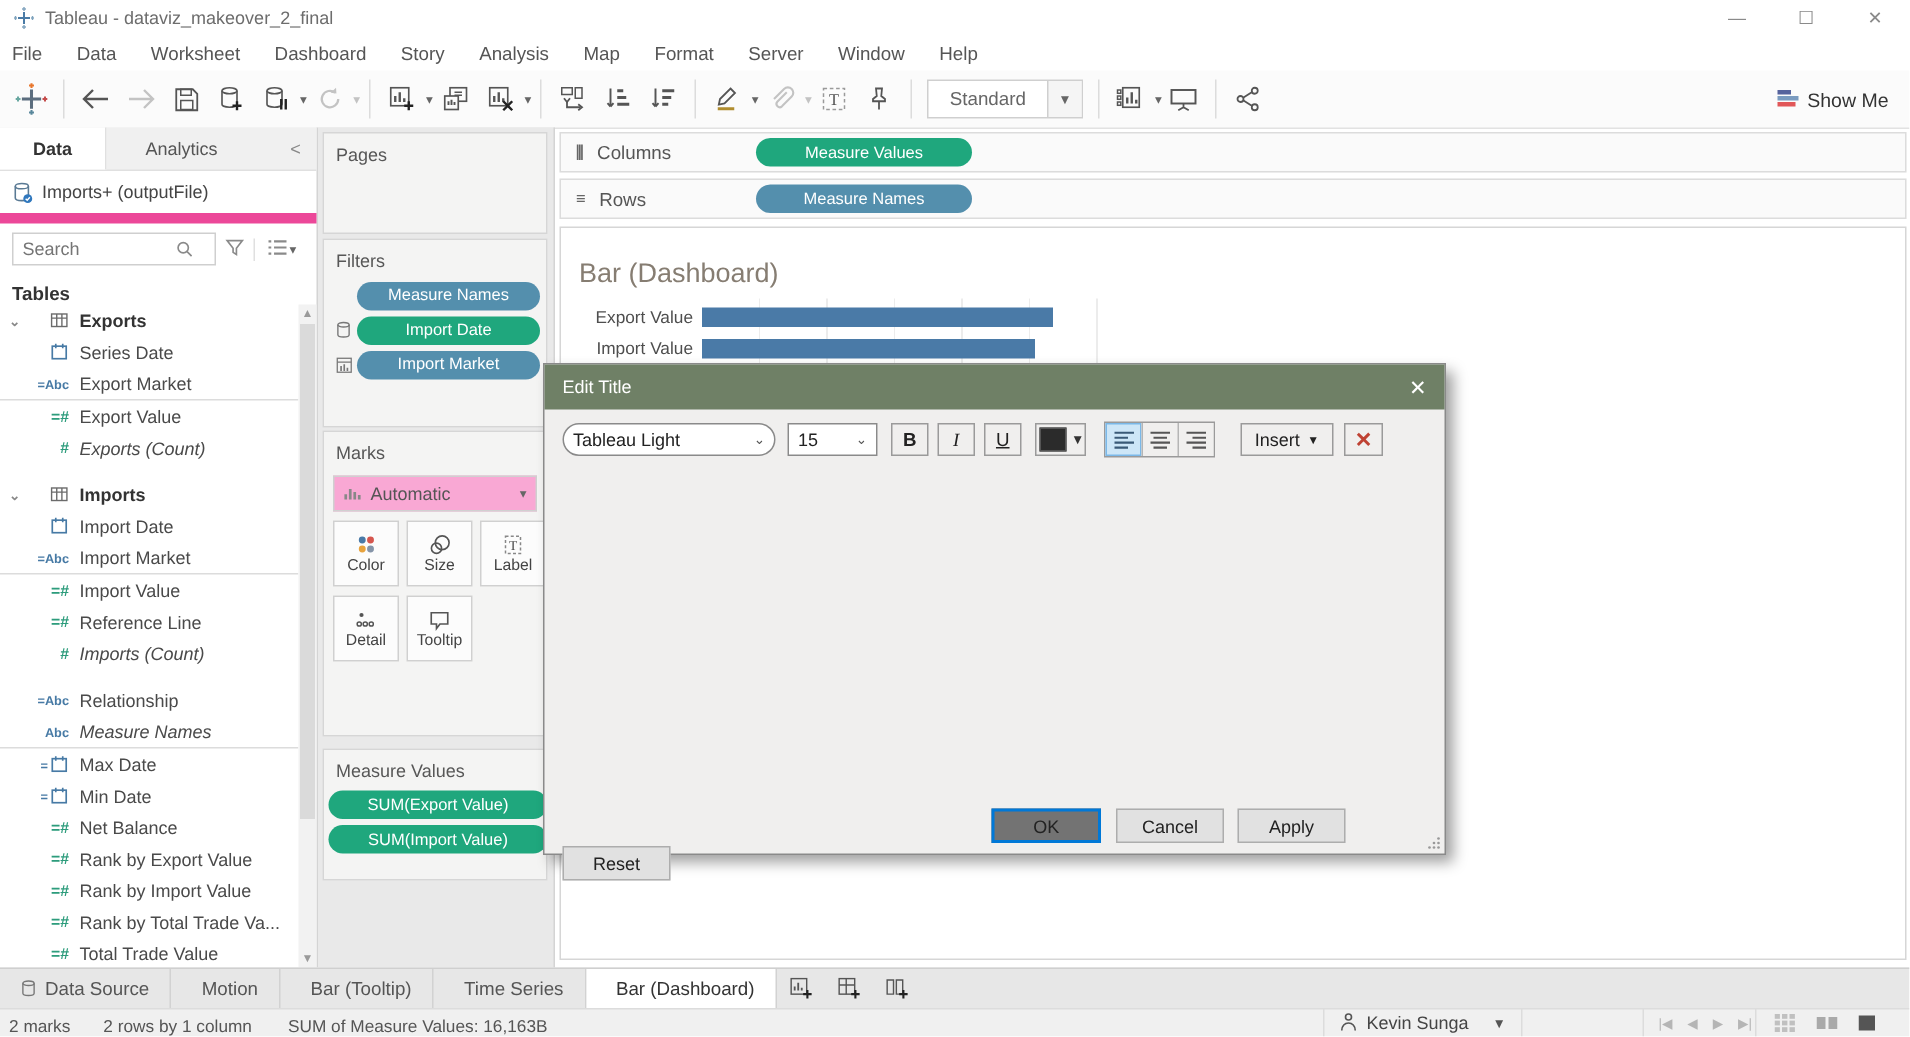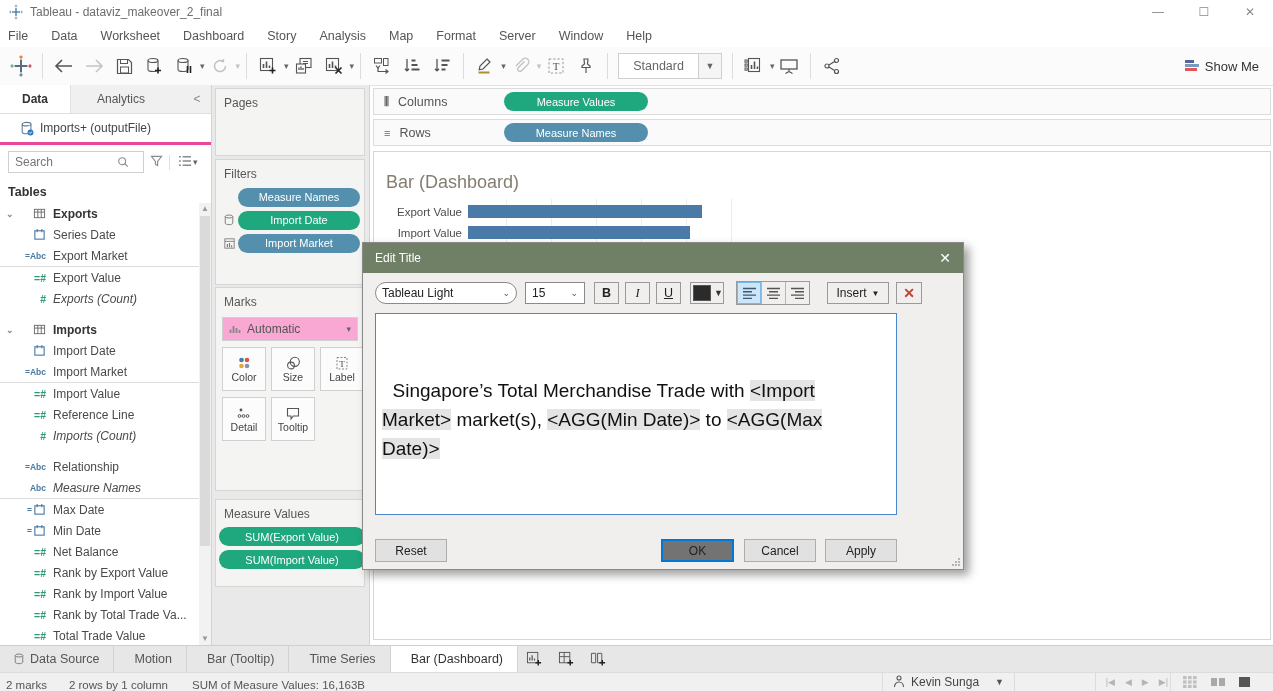--- a/index.html
+++ b/index.html
@@ -28,21 +28,21 @@
   #viewmode .vcaret{width:22px;border-left:1px solid #cfcfcf;text-align:center;color:#666;font-size:9px;line-height:24px;background:#f5f5f5;}
   #showme{position:absolute;right:14px;top:0;height:38px;display:flex;align-items:center;color:#333;font-size:13px;}
   #showme .smicon{width:14px;height:13px;margin-right:6px;display:inline-block;}
   #showme .smicon div{height:3px;margin-bottom:1px;}
   
   #sidebar{left:0;top:85px;width:212px;height:560px;background:#fff;border-right:1px solid #d4d4d4;box-sizing:border-box;}
   #sidetabs{height:28px;background:#f0f0f0;display:flex;border-bottom:1px solid #e0e0e0;}
   #tab-data{width:70px;background:#fff;font-weight:bold;color:#333;text-align:center;line-height:28px;border-right:1px solid #e0e0e0;}
   #tab-analytics{width:100px;color:#555;text-align:center;line-height:28px;}
   #collapse{margin-left:auto;width:28px;text-align:center;line-height:28px;color:#888;}
-  #dsrow{height:28px;display:flex;align-items:center;padding-left:20px;border-bottom:3px solid #ec4899;color:#444;}
+  #dsrow{height:28px;display:flex;align-items:center;padding-left:8px;border-bottom:7px solid #ec4899;color:#444;}
   #dsrow svg{margin-right:6px;}
   #searchrow{height:34px;display:flex;align-items:center;padding:0 4px 0 8px;}
   #searchbox{flex:0 0 126px;height:20px;border:1px solid #cfcfcf;display:flex;align-items:center;padding:0 4px;}
   #searchbox input{border:none;outline:none;width:100px;font-size:12px;color:#444;font-family:"Liberation Sans",sans-serif;background:transparent;}
   .sicon{margin-left:6px;color:#777;}
   #tableslabel{font-weight:bold;color:#333;font-size:12.5px;padding:6px 0 4px 8px;}
   #fields{position:absolute;left:0;top:118px;right:12px;bottom:0;overflow:hidden;}
   .frow{height:21px;display:flex;align-items:center;padding-left:6px;color:#4a4a4a;font-size:12px;white-space:nowrap;}
   .frow .chev{width:10px;color:#888;font-size:9px;visibility:hidden;}
   .frow.grp .chev{visibility:visible;}
@@ -121,21 +121,21 @@
   .abtn+.abtn{border-left:1px solid #b5b5b5;}
   #insertbtn{margin-left:17px;width:62px;height:22px;border:1px solid #9a9a9a;background:#f0efee;display:flex;align-items:center;justify-content:center;color:#222;box-sizing:border-box;}
   #insertbtn .icaret{font-size:8px;margin-left:5px;color:#222;}
   #redx{width:26px;height:22px;margin-left:7px;border:1px solid #9a9a9a;background:#f0efee;display:flex;align-items:center;justify-content:center;
         color:#bf4233;font-size:14px;font-weight:bold;box-sizing:border-box;}
   #titlearea{position:absolute;left:12px;top:70px;width:522px;height:202px;background:#fff;border:1px solid #4a86c8;box-sizing:border-box;
              padding:4px 6px;font-size:19px;line-height:29px;color:#111;white-space:pre-wrap;font-family:"Liberation Sans",sans-serif;}
   #titlearea .hl{background:#e4e4e4;}
   .dlgbtn{position:absolute;top:296px;height:23px;width:72px;background:#e1e1e1;border:1px solid #adadad;color:#222;font-size:12px;
           display:flex;align-items:center;justify-content:center;box-sizing:border-box;}
-  #btn-reset{left:12px;}
+  #btn-reset{left:12px;margin-top:25px;}
   #btn-ok{left:298px;width:73px;border:2px solid #0078d7;background:#737373;}
   #btn-cancel{left:381px;}
   #btn-apply{left:462px;}
   #grip{position:absolute;right:3px;bottom:3px;width:8px;height:8px;}
   
   #sheettabs{left:0;top:645px;width:100%;height:27px;background:#e7e7e7;border-top:1px solid #cfcfcf;display:flex;box-sizing:border-box;}
   .stab{display:flex;align-items:center;padding:0 14px;color:#555;font-size:12.5px;border-right:1px solid #d2d2d2;}
   .stab .fi{margin-right:6px;display:flex;}
   .stab.active{background:#fff;color:#333;}
   .newbtn{width:32px;display:flex;align-items:center;justify-content:center;color:#555;}
@@ -784,25 +784,20 @@
             <path d="M1 1.5h13M5 4.8h9M1 8.1h13M5 11.4h9" stroke="#555" stroke-width="1.4"></path>
           </svg>
         </div>
     </div>
     <div id="insertbtn">
       <span>Insert</span>
       <span class="icaret">▼</span>
     </div>
     <div id="redx">✕</div>
   </div>
-  <div id="titlearea">
-    
-  <span>Singapore’s Total Merchandise Trade with </span><span class=" hl">&lt;Import
-Market&gt;</span><span> market(s), </span><span class=" hl">&lt;AGG(Min Date)&gt;</span><span> to </span><span class=" hl">&lt;AGG(Max
-Date)&gt;</span></div>
   <div class="dlgbtn" id="btn-reset">Reset</div>
   <div class="dlgbtn" id="btn-ok">OK</div>
   <div class="dlgbtn" id="btn-cancel">Cancel</div>
   <div class="dlgbtn" id="btn-apply">Apply</div>
   <svg id="grip" viewBox="0 0 8 8">
       <circle cx="7" cy="1" r="0.9" fill="#999"></circle>
       <circle cx="7" cy="4" r="0.9" fill="#999"></circle>
       <circle cx="4" cy="4" r="0.9" fill="#999"></circle>
       <circle cx="7" cy="7" r="0.9" fill="#999"></circle>
       <circle cx="4" cy="7" r="0.9" fill="#999"></circle>

